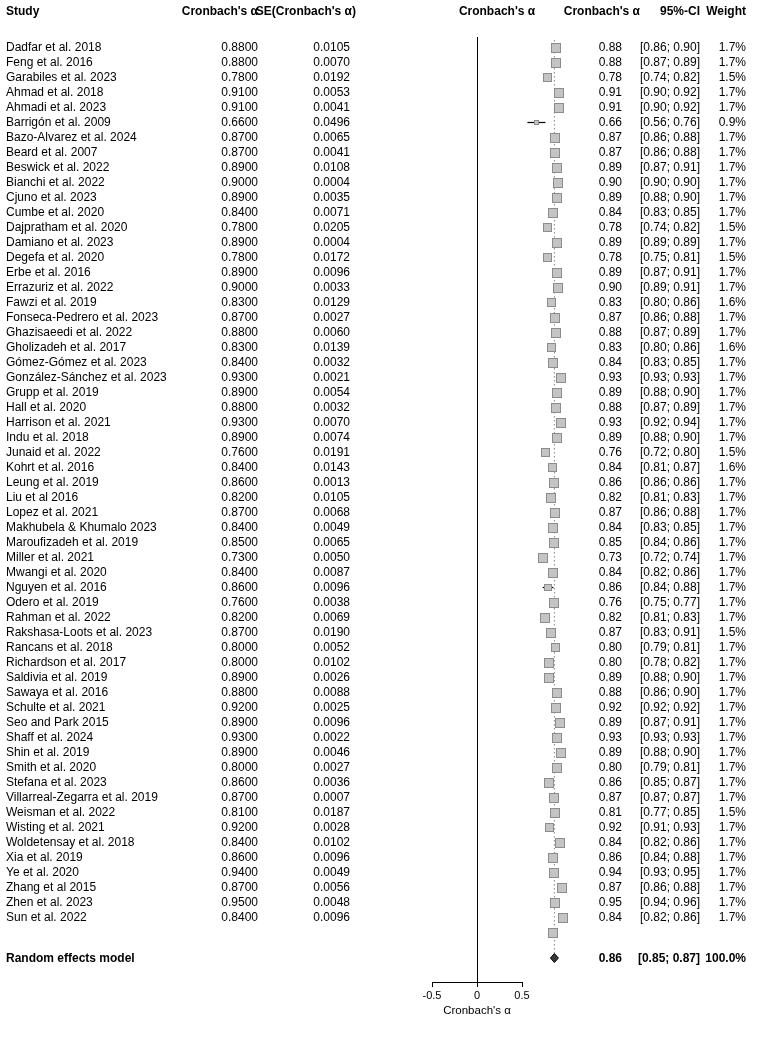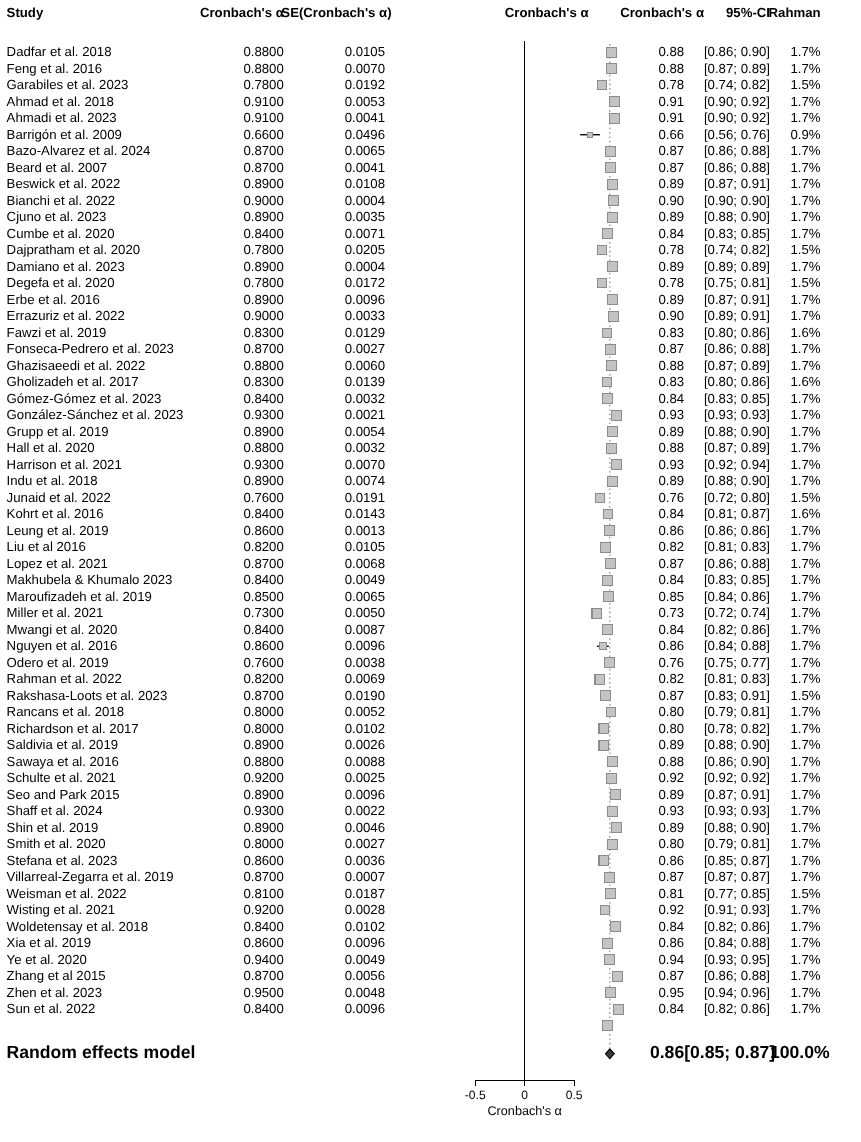--- a/index.html
+++ b/index.html
@@ -7,38 +7,38 @@
         font-family:"Liberation Sans","DejaVu Sans",sans-serif;overflow:hidden;}
   .hdr{position:absolute;top:3px;height:16px;line-height:16px;font-weight:bold;
        font-size:12px;white-space:nowrap;}
   #rows{position:absolute;left:6px;top:40px;width:740px;}
   .row{display:grid;grid-template-columns:170px 82px 92px 230px 42px 78px 46px;
        height:15px;line-height:15px;font-size:12px;}
   .c{white-space:nowrap;}
   .num{text-align:right;}
   #summary-row{position:absolute;left:6px;top:950px;width:740px;display:grid;
        grid-template-columns:170px 82px 92px 230px 42px 78px 46px;
-       height:16px;line-height:16px;font-size:16px;font-weight:bold;}
+       height:16px;line-height:16px;font-size:12px;font-weight:bold;}
   #plot-svg{position:absolute;left:0;top:0;pointer-events:none;}
   #plot-svg text{font-family:inherit;}
   #het{position:absolute;left:6px;top:1064px;font-size:11px;white-space:pre;}
   #het sup{font-size:8px;}
 </style>
 </head>
 <body>
 
 <div id="page">
 
   <span class="hdr" style="left:6px">Study</span>
   <span class="hdr" style="right:525px">Cronbach's α</span>
   <span class="hdr" style="right:427px">SE(Cronbach's α)</span>
   <span class="hdr" style="left:437px;width:120px;text-align:center">Cronbach's α</span>
   <span class="hdr" style="right:143px">Cronbach's α</span>
   <span class="hdr" style="right:83px">95%-CI</span>
-  <span class="hdr" style="right:37px">Rahman</span>
+  <span class="hdr" style="right:37px">Weight</span>
 
   <div id="rows">
       <div class="row">
       <span class="c study">Dadfar et al. 2018</span>
       <span class="c num">0.8800</span>
       <span class="c num">0.0105</span>
       <span class="c plot"></span>
       <span class="c num">0.88</span>
       <span class="c num">[0.86; 0.90]</span>
       <span class="c num">1.7%</span>

